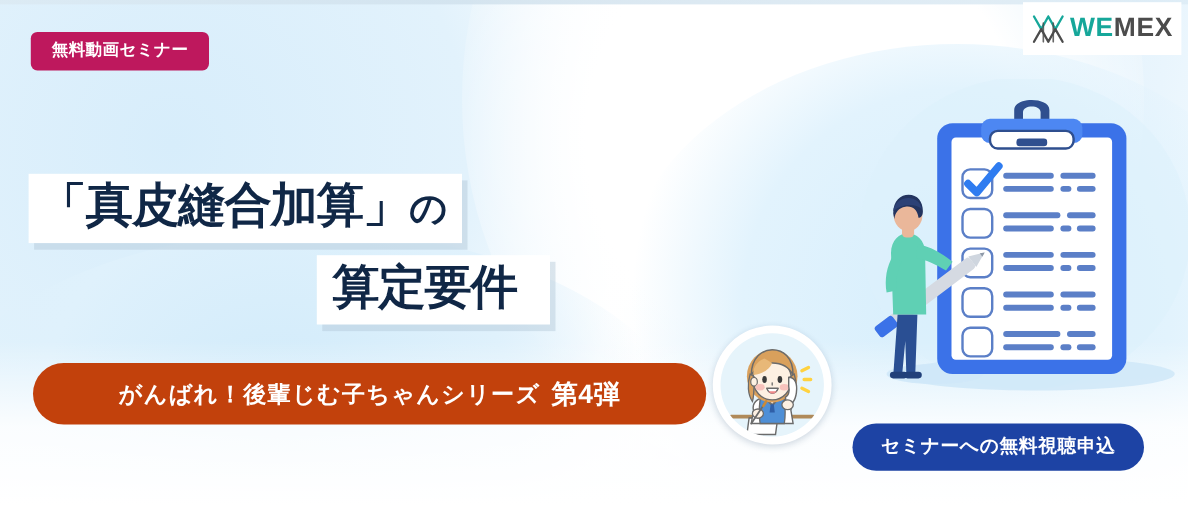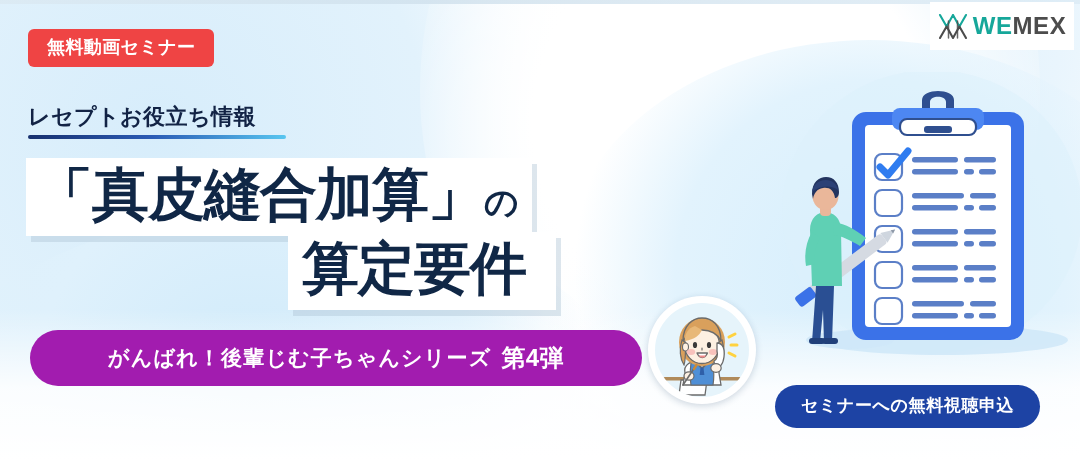--- a/index.html
+++ b/index.html
@@ -107,25 +107,25 @@
     line-height: 1;
   }
   .logo-we { color: #16a79a; }
   .logo-mex { color: #4c4c4c; }
 
   
   .badge {
     position: absolute;
     left: 28px;
     top: 29px;
-    background: #ef4444;
+    background: #be185d;
     color: #ffffff;
     border-radius: 6px;
     padding: 9px 19px 11px 19px;
-    font-size: 18px;
+    font-size: 15px;
     font-weight: 700;
     letter-spacing: .4px;
     line-height: 1;
   }
 
   .subtitle-wrap {
     position: absolute;
     left: 28px;
     top: 104px;
   }
@@ -157,39 +157,39 @@
     left: 26px;
     top: 158px;
     padding: 7px 14px 11px 10px;
   }
   .title-line-2 {
     left: 288px;
     top: 232px;
     padding: 7px 30px 11px 14px;
   }
   .t-big {
-    font-size: 57px;
+    font-size: 43px;
     font-weight: 700;
     letter-spacing: -1px;
     line-height: 1.05;
   }
   .t-small {
     font-size: 34px;
     font-weight: 700;
     letter-spacing: -.5px;
     line-height: 1.05;
   }
 
   .series-strip {
     position: absolute;
     left: 30px;
     top: 330px;
     width: 612px;
     height: 56px;
-    background: #a21caf;
+    background: #c2410c;
     border-radius: 28px;
     display: flex;
     align-items: center;
     justify-content: center;
     color: #ffffff;
     gap: 2px;
   }
   .series-main {
     font-size: 21px;
     font-weight: 700;
@@ -271,24 +271,20 @@
       <path d="M2 25 L8.6 13.5 M8.6 13.5 L15 25 M15 25 L21.4 13.5 M21.4 13.5 L28 25" stroke="#4c4c4c" stroke-width="2.1" fill="none" stroke-linecap="round"></path>
       <path d="M10.5 8 L10.5 25 M19.5 8 L19.5 25" stroke="#4c4c4c" stroke-width="1.5" fill="none" stroke-linecap="round" opacity=".85"></path>
     </svg>
     <span class="logo-word">
       <span class="logo-we">WE</span><span class="logo-mex">MEX</span>
     </span>
   </div>
 
   <div class="badge">無料動画セミナー</div>
 
-  <div class="subtitle-wrap">
-    <div class="subtitle">レセプトお役立ち情報</div>
-    <div class="subtitle-rule"></div>
-  </div>
 
   <div class="title-line title-line-1">
     <span class="t-big">「真皮縫合加算」</span>
     <span class="t-small">の</span>
   </div>
   <div class="title-line title-line-2">
     <span class="t-big">算定要件</span>
   </div>
 
   <div class="series-strip">

